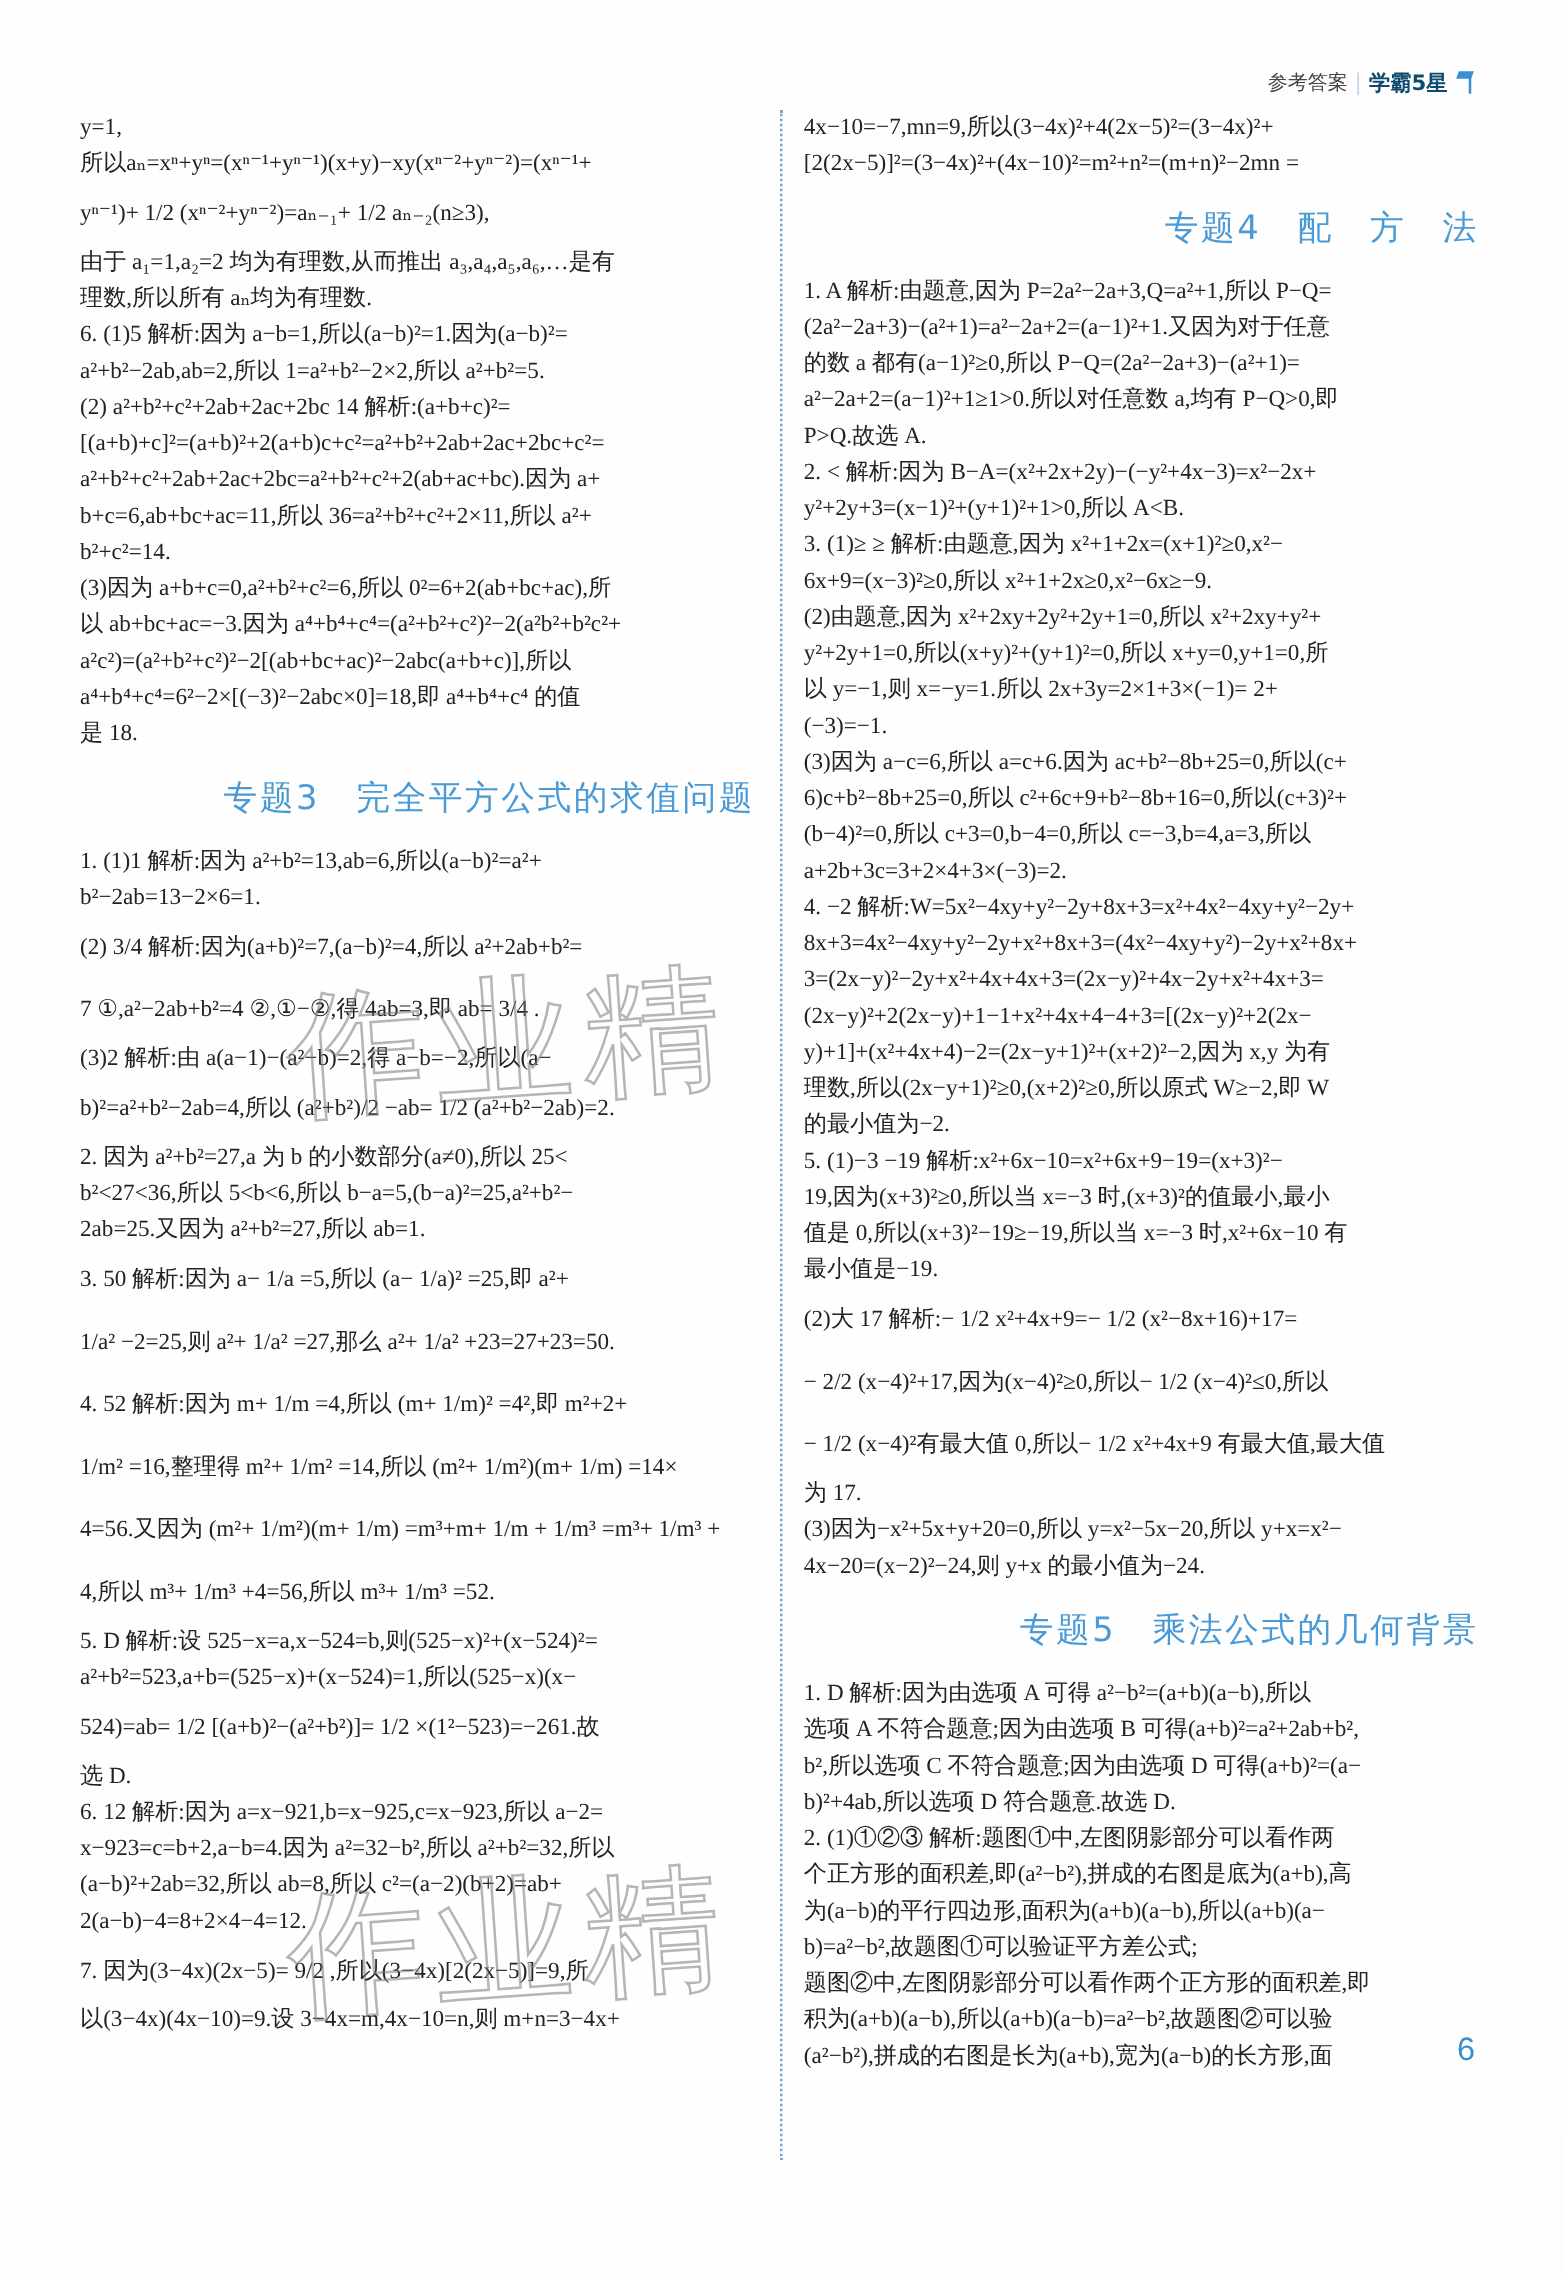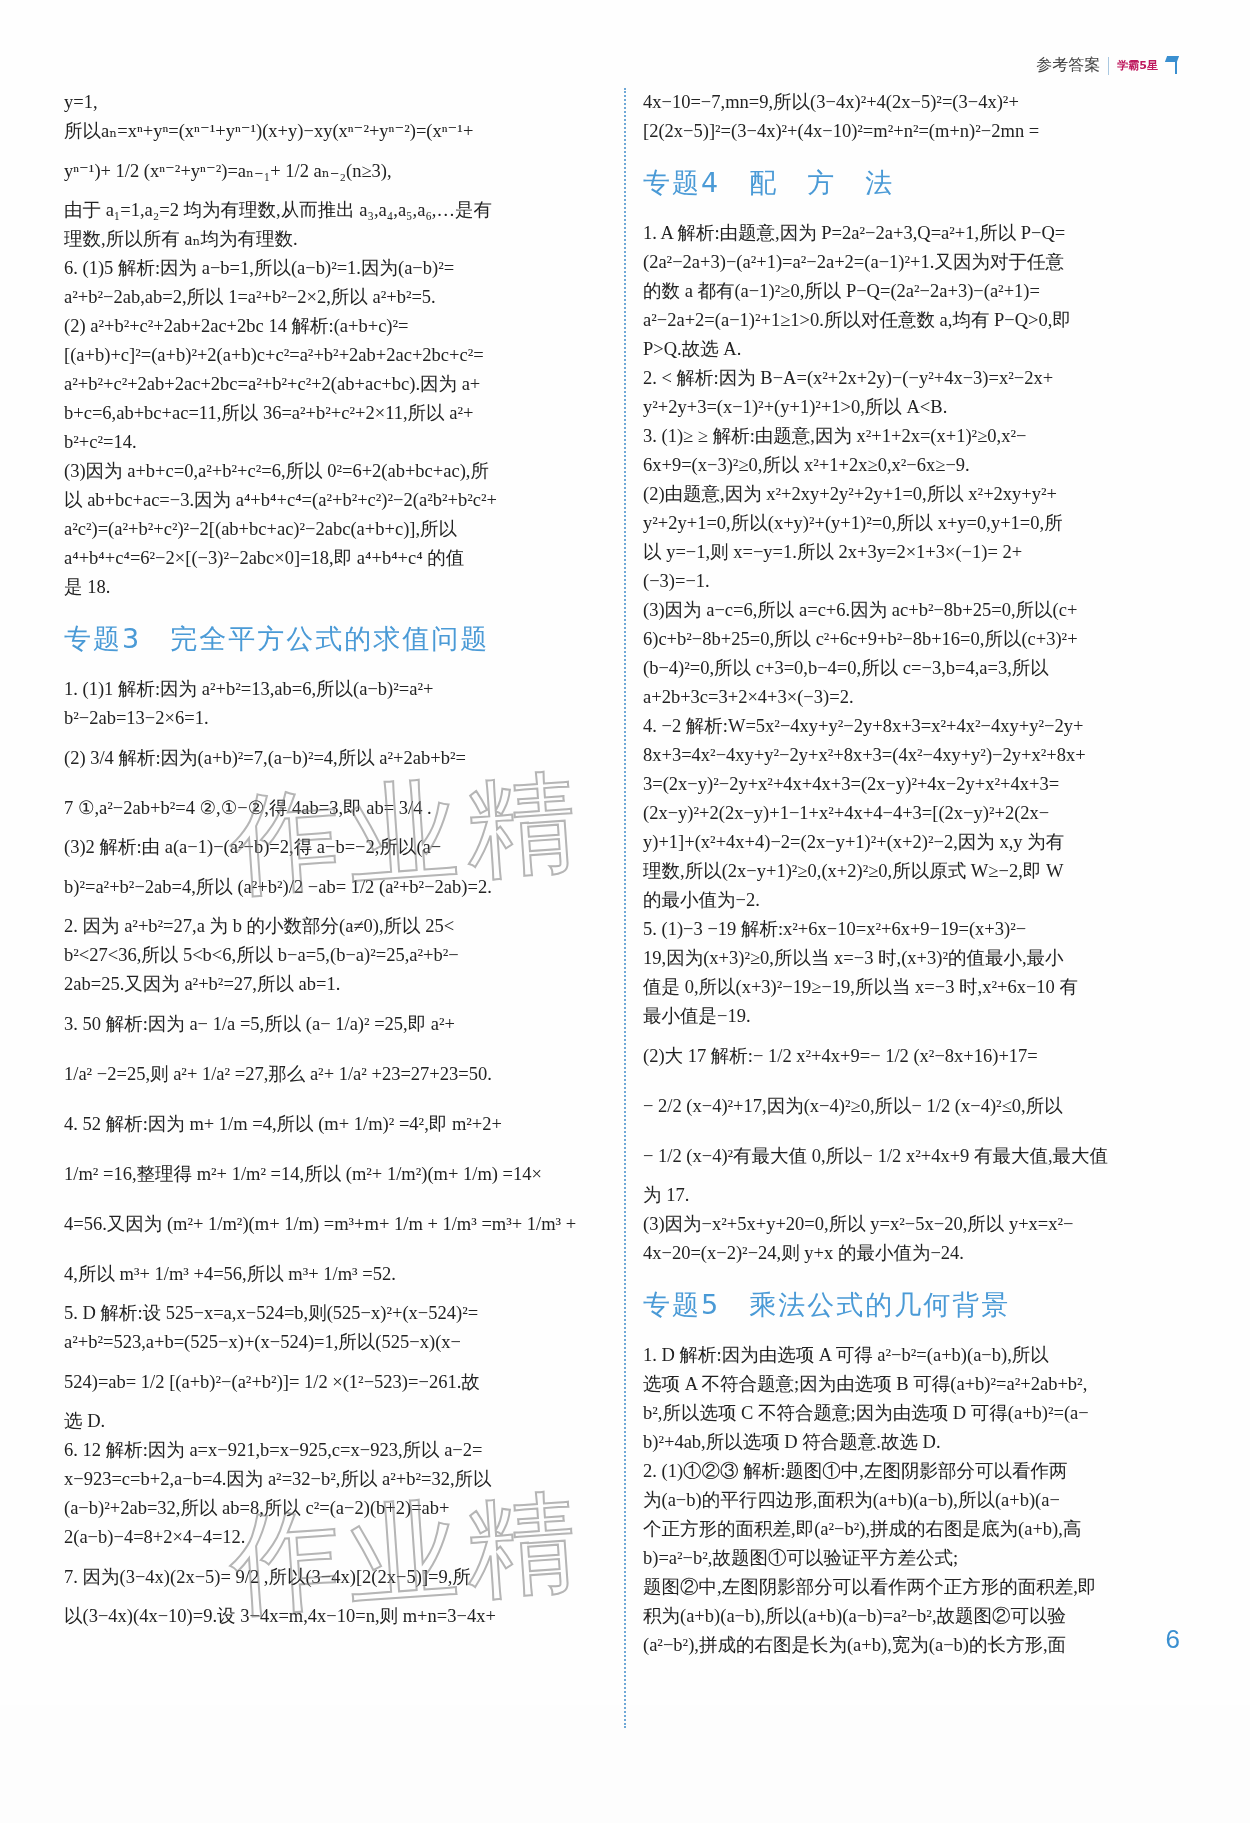--- a/index.html
+++ b/index.html
@@ -4,32 +4,32 @@
 <style>
   html, body { margin: 0; padding: 0; }
   body {
     width: 1250px; height: 1823px; background: #fdfdfd; position: relative; overflow: hidden;
     font-family: "Liberation Serif", "DejaVu Serif", serif; color: #222;
   }
   .page { position: absolute; left: 0; top: 0; width: 1250px; height: 1705px; background: #fefefe; }
   .header { position: absolute; top: 55px; right: 70px; display: flex; align-items: center; gap: 8px; }
   .header .ref { font-family: "DejaVu Sans", sans-serif; font-size: 16px; color: #444; }
   .header .sep { width: 1px; height: 18px; background: #aac8e0; }
-  .header .brand { font-family: "DejaVu Sans", sans-serif; font-size: 11px; font-weight: bold; color: #be185d; }
+  .header .brand { font-family: "DejaVu Sans", sans-serif; font-size: 17px; font-weight: bold; color: #0c4a6e; }
   .header .cap { width: 14px; height: 20px; position: relative; }
   .header .cap::before { content: ""; position: absolute; left: 0; top: 0; width: 12px; height: 6px; background: #3a8fd0; transform: skewX(-20deg); }
   .header .cap::after { content: ""; position: absolute; left: 9px; top: 4px; width: 2px; height: 14px; background: #3a8fd0; }
   .col { position: absolute; top: 88px; font-size: 18.5px; line-height: 29px; }
   .col.left { left: 64px; width: 540px; }
   .col.right { left: 643px; width: 540px; top: 88px; }
   .divider { position: absolute; left: 624px; top: 88px; height: 1640px; border-left: 2px dotted #6fa8d6; }
   .line { white-space: nowrap; text-align: justify; min-height: 29px; }
   .line.tall { line-height: 50px; min-height: 50px; }
   .section-title {
-    font-family: "DejaVu Sans", sans-serif; color: #4a9ad6; font-size: 27px; text-align: left;
+    font-family: "DejaVu Sans", sans-serif; color: #4a9ad6; font-size: 27px; text-align: right;
     margin: 22px 0 22px 0; letter-spacing: 2px;
   }
   .pagenum { position: absolute; right: 70px; bottom: 50px; font-family: "Liberation Sans", sans-serif; font-size: 26px; color: #3a8fd0; }
   .watermark { position: absolute; font-family: "DejaVu Sans", sans-serif; font-size: 110px; color: transparent; -webkit-text-stroke: 2px rgba(120,120,120,0.55); letter-spacing: 8px; pointer-events: none; transform: rotate(-4deg); }
 </style>
 </head>
 <body>
 
 <div class="page">
 
@@ -136,22 +136,22 @@
       <div class="line">(3)因为−x²+5x+y+20=0,所以 y=x²−5x−20,所以 y+x=x²−</div>
       <div class="line">4x−20=(x−2)²−24,则 y+x 的最小值为−24.</div>
     </div>
     <div class="section-title">专题5　乘法公式的几何背景</div>
     <div>
       <div class="line">1. D   解析:因为由选项 A 可得 a²−b²=(a+b)(a−b),所以</div>
       <div class="line">选项 A 不符合题意;因为由选项 B 可得(a+b)²=a²+2ab+b²,</div>
       <div class="line">b²,所以选项 C 不符合题意;因为由选项 D 可得(a+b)²=(a−</div>
       <div class="line">b)²+4ab,所以选项 D 符合题意.故选 D.</div>
       <div class="line">2. (1)①②③   解析:题图①中,左图阴影部分可以看作两</div>
+      <div class="line">个正方形的面积差,即(a²−b²),拼成的右图是底为(a+b),高</div>
       <div class="line">为(a−b)的平行四边形,面积为(a+b)(a−b),所以(a+b)(a−</div>
-      <div class="line">个正方形的面积差,即(a²−b²),拼成的右图是底为(a+b),高</div>
       <div class="line">b)=a²−b²,故题图①可以验证平方差公式;</div>
       <div class="line">题图②中,左图阴影部分可以看作两个正方形的面积差,即</div>
       <div class="line">积为(a+b)(a−b),所以(a+b)(a−b)=a²−b²,故题图②可以验</div>
       <div class="line">(a²−b²),拼成的右图是长为(a+b),宽为(a−b)的长方形,面</div>
     </div>
   </div>
 
   <div class="watermark" style="left:230px; top:760px;">作业精</div>
   <div class="watermark" style="left:230px; top:1480px;">作业精</div>
 

